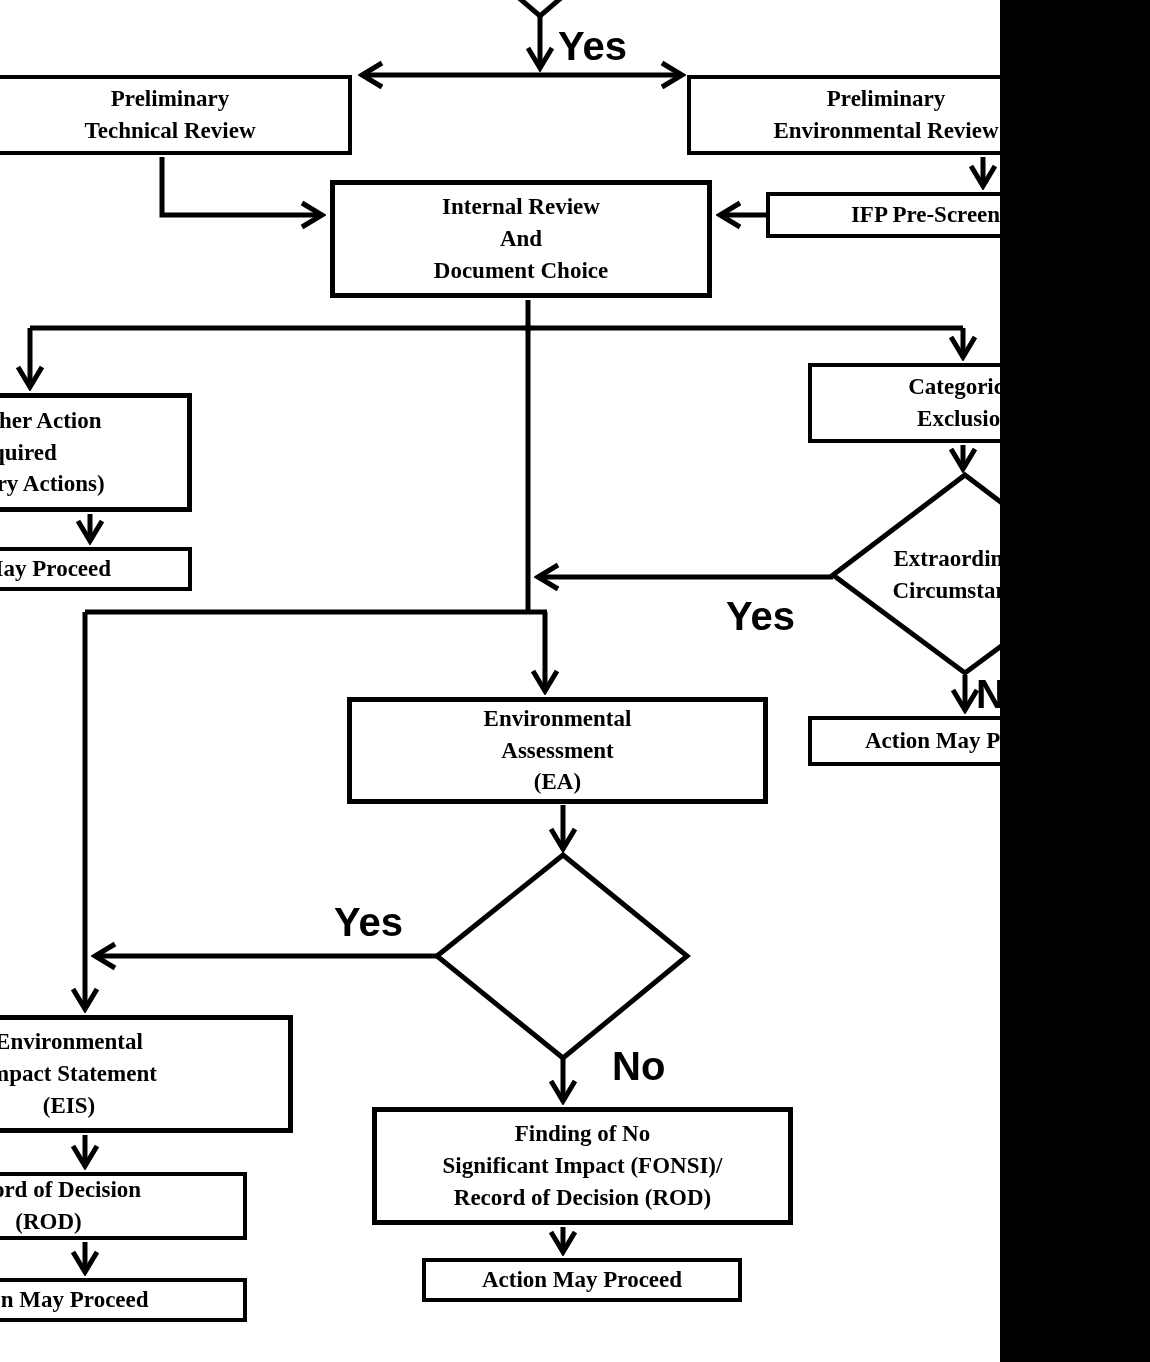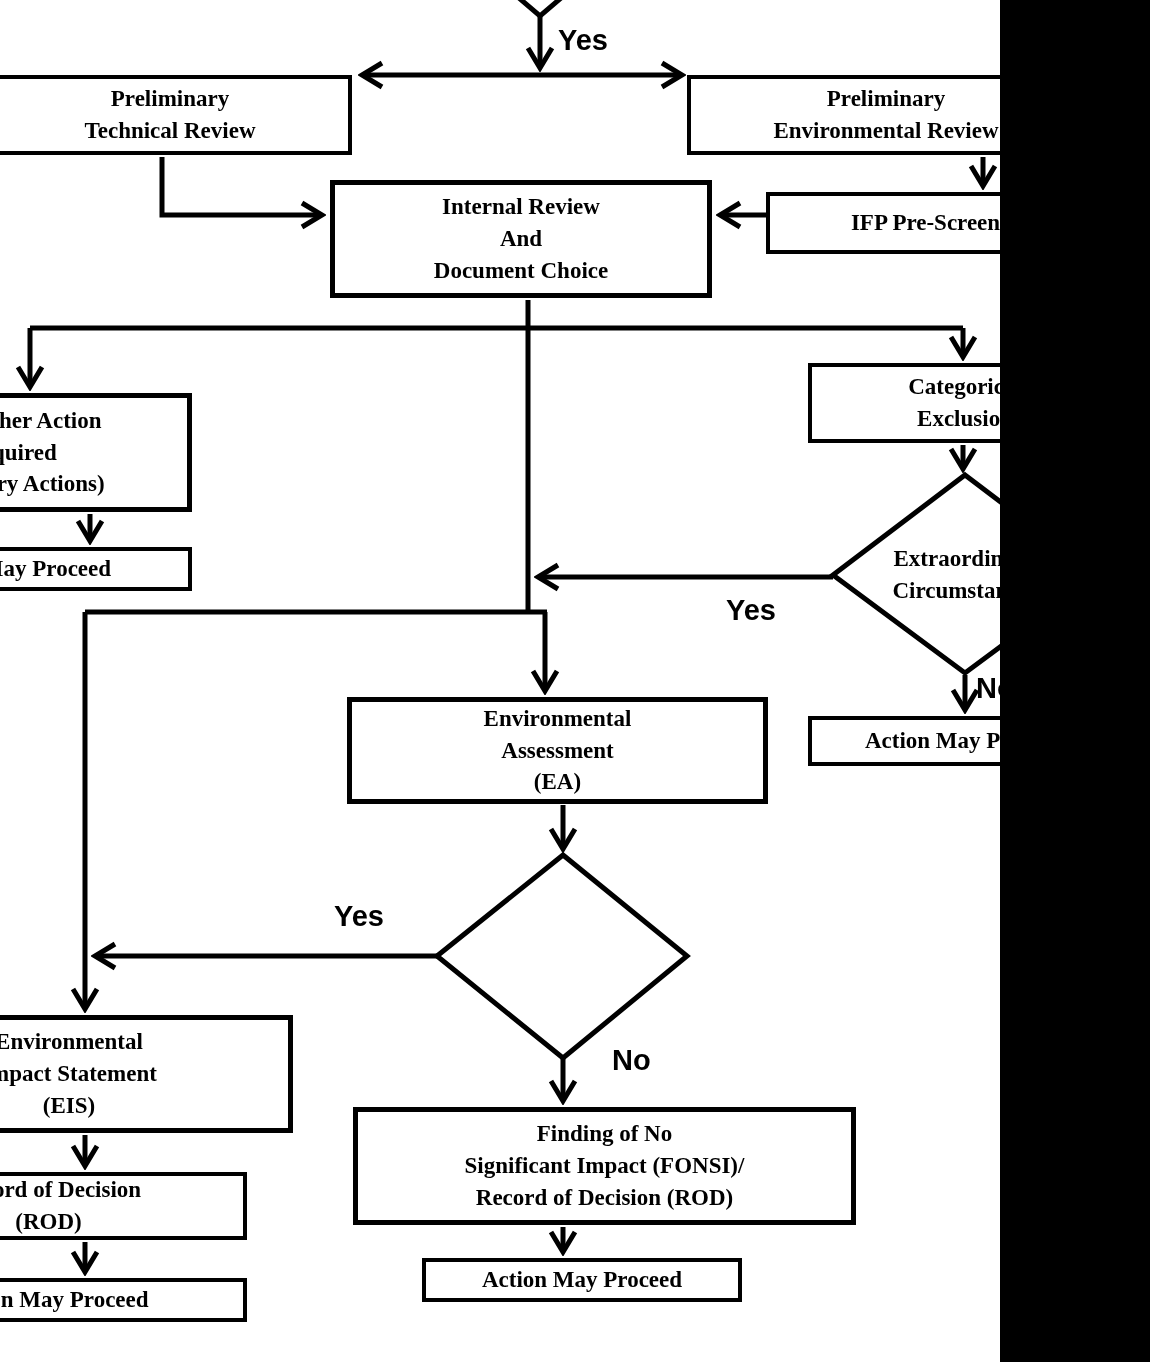--- a/index.html
+++ b/index.html
@@ -40,21 +40,21 @@
     line-height: 1.38;
     white-space: pre-line;
     color: #000000;
     z-index: 10;
     pointer-events: none;
   }
   .yn {
     position: absolute;
     font-family: "Liberation Sans", sans-serif;
     font-weight: bold;
-    font-size: 29px;
+    font-size: 40px;
     color: #000000;
     z-index: 12;
     white-space: nowrap;
   }
   #blackbar {
     position: absolute;
     left: 1000px; top: 0;
     width: 150px; height: 1362px;
     z-index: 50;
   }
@@ -120,21 +120,21 @@
   <div class="box" style="left:-12px; top:75px; width:364px; height:80px;">Preliminary
 Technical Review</div>
 
   <div class="box" style="left:687px; top:75px; width:398px; height:80px;">Preliminary
 Environmental Review</div>
 
   <div class="box thick" style="left:330px; top:180px; width:382px; height:118px;">Internal Review
 And
 Document Choice</div>
 
-  <div class="box" style="left:766px; top:192px; width:319px; height:62px;">IFP Pre-Screen</div>
+  <div class="box" style="left:766px; top:192px; width:319px; height:46px;">IFP Pre-Screen</div>
 
   <div class="box thick" style="left:-170px; top:393px; width:362px; height:119px;">No Further Action
 Required
 (Statutory Actions)</div>
 
   <div class="box" style="left:-170px; top:547px; width:362px; height:44px;">Action May Proceed</div>
 
   <div class="box" style="left:808px; top:363px; width:314px; height:80px;">Categorical
 Exclusion</div>
 
@@ -146,21 +146,21 @@
 
   <div class="box thick" style="left:-155px; top:1015px; width:448px; height:118px;">Environmental
 Impact Statement
 (EIS)</div>
 
   <div class="box" style="left:-150px; top:1172px; width:397px; height:68px;">Record of Decision
 (ROD)</div>
 
   <div class="box" style="left:-150px; top:1278px; width:397px; height:44px;">Action May Proceed</div>
 
-  <div class="box thick" style="left:353px; top:1107px; width:503px; height:118px;">Finding of No
+  <div class="box thick" style="left:372px; top:1107px; width:421px; height:118px;">Finding of No
 Significant Impact (FONSI)/
 Record of Decision (ROD)</div>
 
   <div class="box" style="left:422px; top:1258px; width:320px; height:44px;">Action May Proceed</div>
 
   <div class="dlabel" style="left:825px; top:538px; width:280px; height:74px;">Extraordinary
 Circumstances</div>
 
 
   <div class="yn" style="left:558px; top:24px;">Yes</div>

